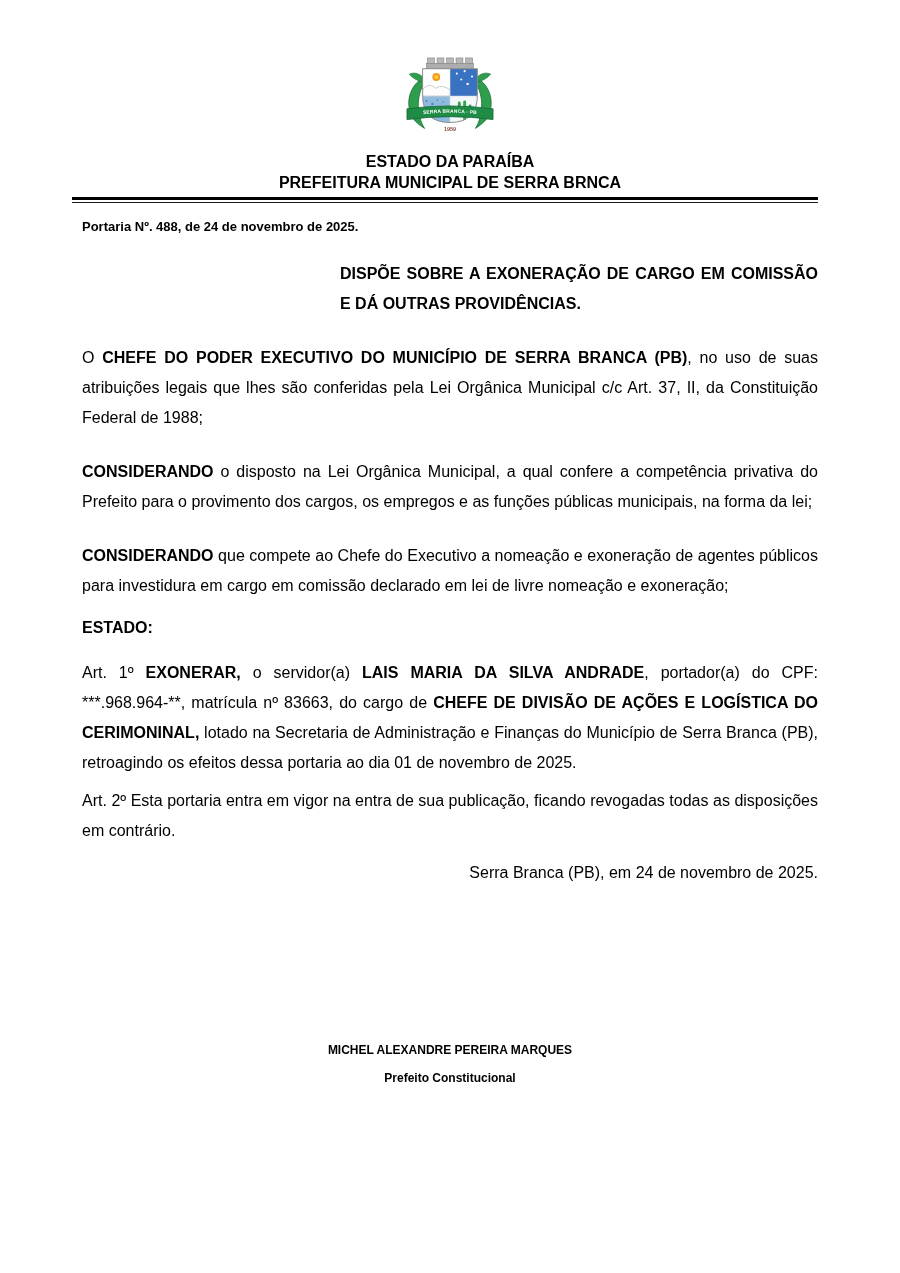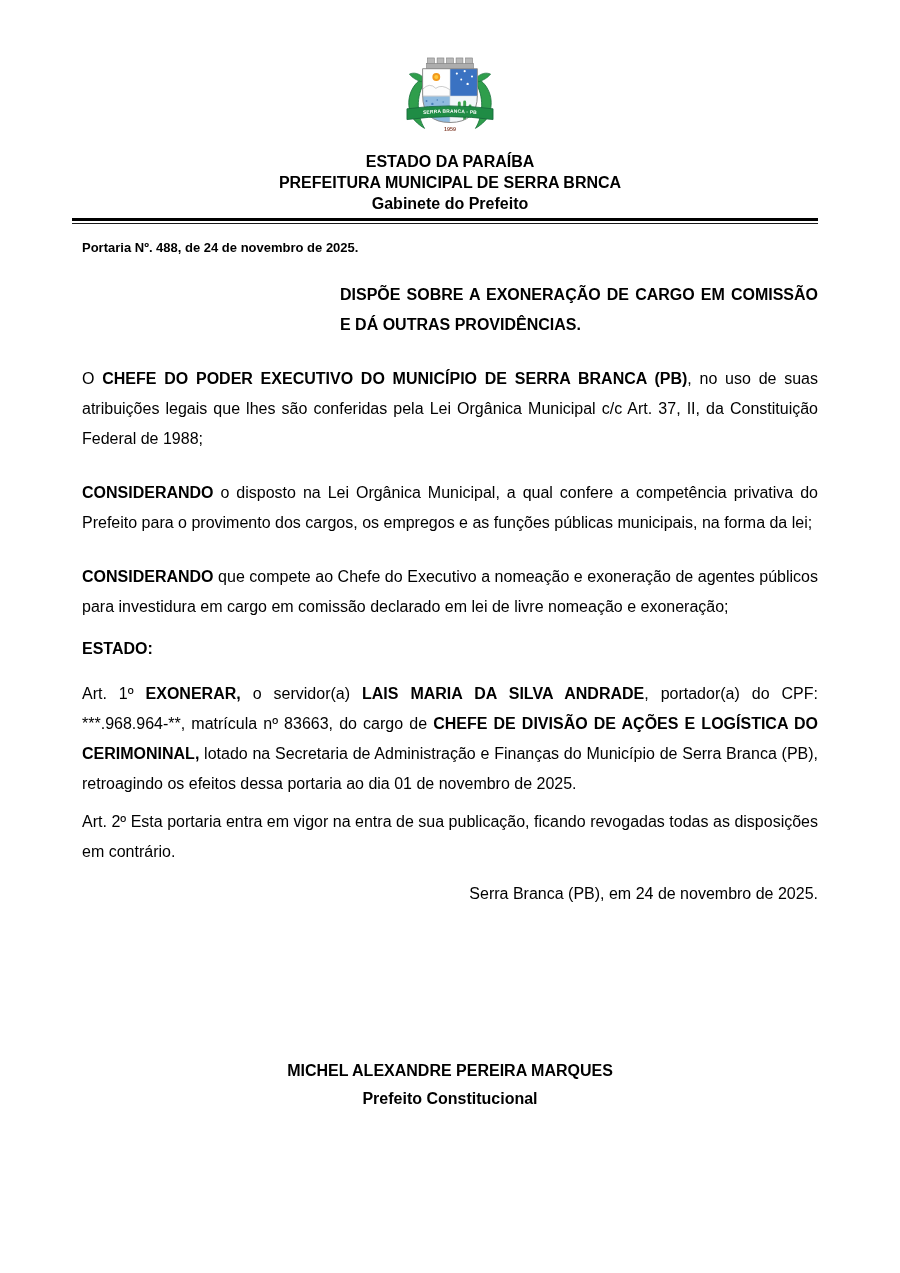--- a/index.html
+++ b/index.html
@@ -28,21 +28,21 @@
     margin-top: 22px; margin-left: 258px;
     font-weight: bold; font-size: 16px; line-height: 30px;
     text-align: justify;
   }
   .para { margin-top: 24px; font-size: 16px; line-height: 30px; text-align: justify; }
   .para .b, .b { font-weight: bold; }
   .resolve { margin-top: 12px; font-weight: bold; font-size: 16px; line-height: 30px; }
   .art1 { margin-top: 15px; }
   .art2 { margin-top: 8px; }
   .dateline { margin-top: 12px; font-size: 16px; line-height: 30px; text-align: right; }
-  .signature { margin-top: 148px; text-align: center; font-size: 16px; line-height: 28px; font-weight: bold; }
+  .signature { margin-top: 148px; text-align: center; font-size: 12px; line-height: 28px; font-weight: bold; }
 </style>
 </head>
 <body>
 
 <div class="page">
   <div class="content">
 
     <header>
       <div class="crest-wrap">
         <svg width="106" height="90" viewBox="0 0 108 92" xmlns="http://www.w3.org/2000/svg">
@@ -111,21 +111,20 @@
               <textPath href="#bannerArc" startOffset="50%" text-anchor="middle">SERRA BRANCA - PB</textPath>
             </text>
           </g>
           <text x="54" y="77" font-size="5.5" font-weight="bold" fill="#8a4a3a" text-anchor="middle">1959</text>
         </svg>
       </div>
 
       <div class="org">
         <div>ESTADO DA PARAÍBA</div>
         <div>PREFEITURA MUNICIPAL DE SERRA BRNCA</div>
-        <div>Gabinete do Prefeito</div>
       </div>
       <div class="rule"></div>
     </header>
 
     <main>
       <p class="title">Portaria Nº. 488, de 24 de novembro de 2025.</p>
 
       <p class="epigraph">DISPÕE SOBRE A EXONERAÇÃO DE CARGO EM COMISSÃO E DÁ OUTRAS PROVIDÊNCIAS.</p>
 
       <p class="para"><span>O </span><span class="b">CHEFE DO PODER EXECUTIVO DO MUNICÍPIO DE SERRA BRANCA (PB)</span><span>, no uso de suas atribuições legais que lhes são conferidas pela Lei Orgânica Municipal c/c Art. 37, II, da Constituição Federal de 1988;</span></p>

